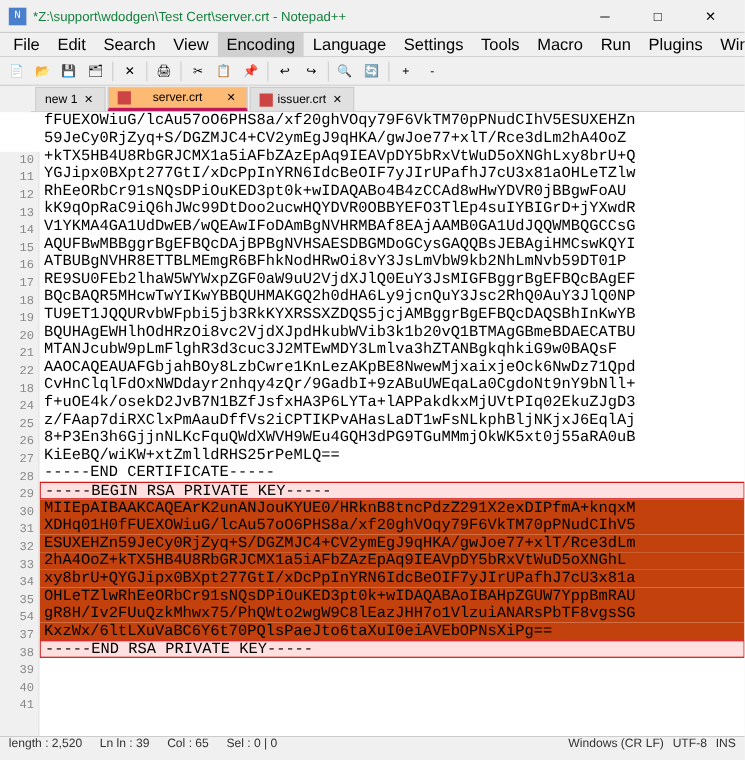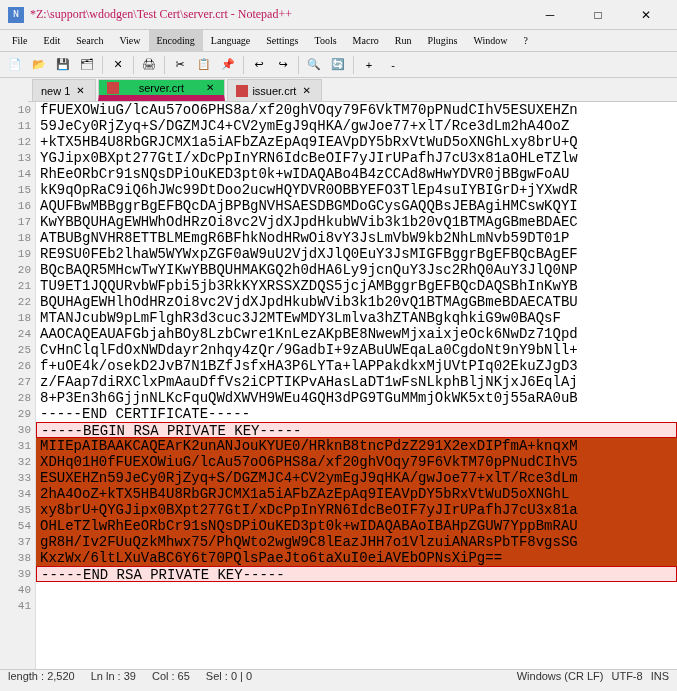--- a/index.html
+++ b/index.html
@@ -31,23 +31,23 @@
       width: 16px;
       height: 16px;
       background: #4a7fcb;
       display: inline-block;
       font-size: 10px;
       color: white;
       text-align: center;
       line-height: 16px;
     }
     .title-text {
-      font-family: Liberation Serif, serif;
+      font-family: Liberation Sans, sans-serif;
       font-size: 12px;
-      color: #be185d;
+      color: #15803d;
     }
     .title-bar-controls {
       display: flex;
       gap: 2px;
     }
     .win-btn {
       width: 46px;
       height: 30px;
       border: none;
       background: transparent;
@@ -60,22 +60,22 @@
     }
 
     
     .menu-bar {
       background: #f0f0f0;
       height: 22px;
       display: flex;
       align-items: center;
       padding: 0 4px;
       border-bottom: 1px solid #ccc;
-      font-family: Liberation Serif, serif;
-      font-size: 10px;
+      font-family: Liberation Sans, sans-serif;
+      font-size: 15px;
     }
     .menu-item {
       padding: 2px 8px;
       cursor: pointer;
       height: 22px;
       display: flex;
       align-items: center;
     }
     .menu-item.active { background: #d0d0d0; }
 
@@ -125,22 +125,22 @@
       border: 1px solid #ccc;
       border-bottom: none;
       background: #e0e0e0;
       cursor: pointer;
       display: flex;
       align-items: center;
       gap: 4px;
       margin-right: 2px;
     }
     .tab.active {
-      background: #22c55e;
-      border-bottom: 6px solid #be185d;
+      background: #fdba74;
+      border-bottom: 3px solid #be185d;
       z-index: 1;
       gap: 20px;
     }
     .tab-close {
       font-size: 10px;
       cursor: pointer;
       padding: 0 2px;
     }
     .tab-icon {
       width: 12px;
@@ -163,20 +163,21 @@
       background: #f0f0f0;
       width: 36px;
       min-width: 36px;
       padding: 0;
       border-right: 1px solid #ddd;
       overflow: hidden;
       font-size: 11px;
       font-family: 'Courier New', Courier, monospace;
       color: #888;
       user-select: none;
+      margin-top: 36px;
     }
     .line-number {
       height: 16px;
       line-height: 16px;
       text-align: right;
       padding-right: 4px;
     }
 
     
     .code-area {
@@ -330,33 +331,34 @@
       <div class="line-number">40</div>
       <div class="line-number">41</div>
     </div>
   <div class="code-area" id="codeArea">
       <div class="code-line">fFUEXOWiuG/lcAu57oO6PHS8a/xf20ghVOqy79F6VkTM70pPNudCIhV5ESUXEHZn</div>
       <div class="code-line">59JeCy0RjZyq+S/DGZMJC4+CV2ymEgJ9qHKA/gwJoe77+xlT/Rce3dLm2hA4OoZ</div>
       <div class="code-line">+kTX5HB4U8RbGRJCMX1a5iAFbZAzEpAq9IEAVpDY5bRxVtWuD5oXNGhLxy8brU+Q</div>
       <div class="code-line">YGJipx0BXpt277GtI/xDcPpInYRN6IdcBeOIF7yJIrUPafhJ7cU3x81aOHLeTZlw</div>
       <div class="code-line">RhEeORbCr91sNQsDPiOuKED3pt0k+wIDAQABo4B4zCCAd8wHwYDVR0jBBgwFoAU</div>
       <div class="code-line">kK9qOpRaC9iQ6hJWc99DtDoo2ucwHQYDVR0OBBYEFO3TlEp4suIYBIGrD+jYXwdR</div>
+      <div class="code-line">V1YKMA4GA1UdDwEB/wQEAwIFoDAmBgNVHRMBAf8EAjAAMB0GA1UdJQQWMBQGCCsG</div>
       <div class="code-line">AQUFBwMBBggrBgEFBQcDAjBPBgNVHSAESDBGMDoGCysGAQQBsJEBAgiHMCswKQYI</div>
-      <div class="code-line">KwYBBQUHAgEWHWhOdHRzOi8vc2VjdXJpdHkubWVib3k1b20vQ1BTMAgGBmeBDAEC</div>
       <div class="code-line">ATBUBgNVHR8ETTBLMEmgR6BFhkNodHRwOi8vY3JsLmVbW9kb2NhLmNvb59DT01P</div>
       <div class="code-line">RE9SU0FEb2lhaW5WYWxpZGF0aW9uU2VjdXJlQ0EuY3JsMIGFBggrBgEFBQcBAgEF</div>
       <div class="code-line">BQcBAQR5MHcwTwYIKwYBBQUHMAKGQ2h0dHA6Ly9jcnQuY3Jsc2RhQ0AuY3JlQ0NP</div>
       <div class="code-line">TU9ET1JQQURvbWFpbi5jb3RkKYXRSSXZDQS5jcjAMBggrBgEFBQcDAQSBhInKwYB</div>
       <div class="code-line">BQUHAgEWHlhOdHRzOi8vc2VjdXJpdHkubWVib3k1b20vQ1BTMAgGBmeBDAECATBU</div>
       <div class="code-line">MTANJcubW9pLmFlghR3d3cuc3J2MTEwMDY3Lmlva3hZTANBgkqhkiG9w0BAQsF</div>
       <div class="code-line">AAOCAQEAUAFGbjahBOy8LzbCwre1KnLezAKpBE8NwewMjxaixjeOck6NwDz71Qpd</div>
       <div class="code-line">CvHnClqlFdOxNWDdayr2nhqy4zQr/9GadbI+9zABuUWEqaLa0CgdoNt9nY9bNll+</div>
       <div class="code-line">f+uOE4k/osekD2JvB7N1BZfJsfxHA3P6LYTa+lAPPakdkxMjUVtPIq02EkuZJgD3</div>
       <div class="code-line">z/FAap7diRXClxPmAauDffVs2iCPTIKPvAHasLaDT1wFsNLkphBljNKjxJ6EqlAj</div>
       <div class="code-line">8+P3En3h6GjjnNLKcFquQWdXWVH9WEu4GQH3dPG9TGuMMmjOkWK5xt0j55aRA0uB</div>
+      <div class="code-line">KiEeBQ/wiKW+xtZmlldRHS25rPeMLQ==</div>
       <div class="code-line">-----END CERTIFICATE-----</div>
       <div class="code-line highlighted">-----BEGIN RSA PRIVATE KEY-----</div>
       <div class="code-line highlighted-block">MIIEpAIBAAKCAQEArK2unANJouKYUE0/HRknB8tncPdzZ291X2exDIPfmA+knqxM</div>
       <div class="code-line highlighted-block">XDHq01H0fFUEXOWiuG/lcAu57oO6PHS8a/xf20ghVOqy79F6VkTM70pPNudCIhV5</div>
       <div class="code-line highlighted-block">ESUXEHZn59JeCy0RjZyq+S/DGZMJC4+CV2ymEgJ9qHKA/gwJoe77+xlT/Rce3dLm</div>
       <div class="code-line highlighted-block">2hA4OoZ+kTX5HB4U8RbGRJCMX1a5iAFbZAzEpAq9IEAVpDY5bRxVtWuD5oXNGhL</div>
       <div class="code-line highlighted-block">xy8brU+QYGJipx0BXpt277GtI/xDcPpInYRN6IdcBeOIF7yJIrUPafhJ7cU3x81a</div>
       <div class="code-line highlighted-block">OHLeTZlwRhEeORbCr91sNQsDPiOuKED3pt0k+wIDAQABAoIBAHpZGUW7YppBmRAU</div>
       <div class="code-line highlighted-block">gR8H/Iv2FUuQzkMhwx75/PhQWto2wgW9C8lEazJHH7o1VlzuiANARsPbTF8vgsSG</div>
       <div class="code-line highlighted-block">KxzWx/6ltLXuVaBC6Y6t70PQlsPaeJto6taXuI0eiAVEbOPNsXiPg==</div>

